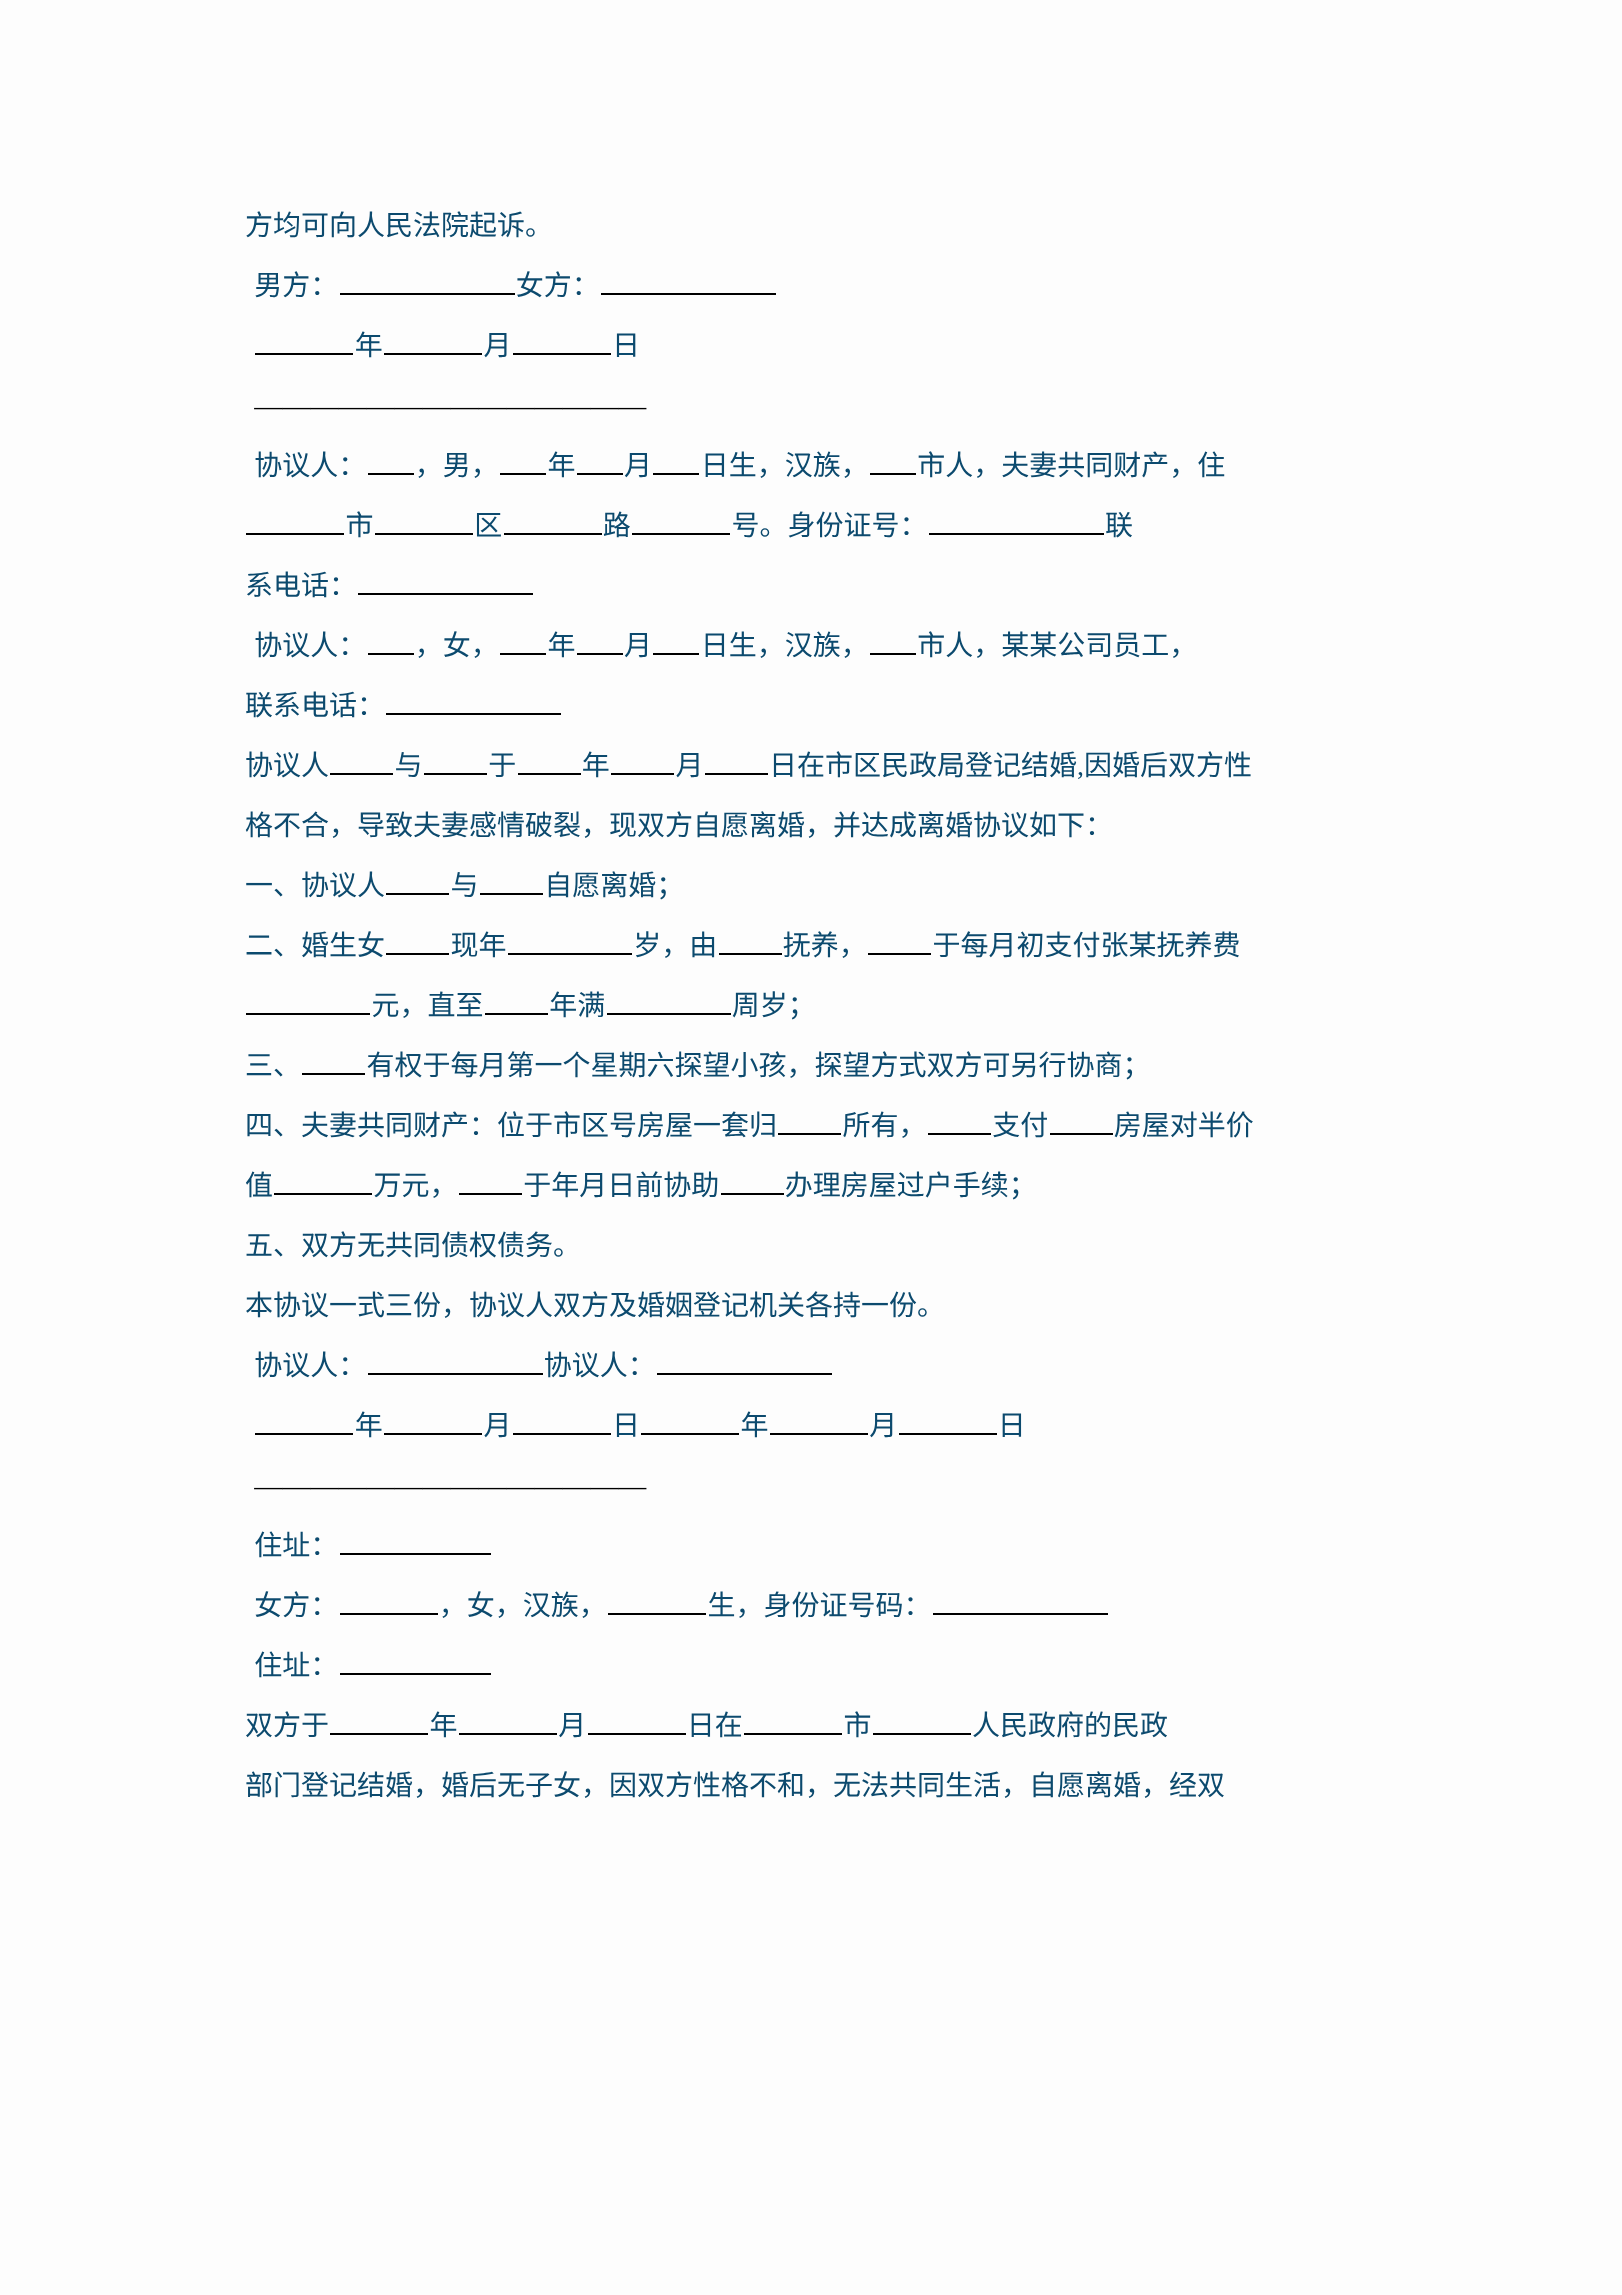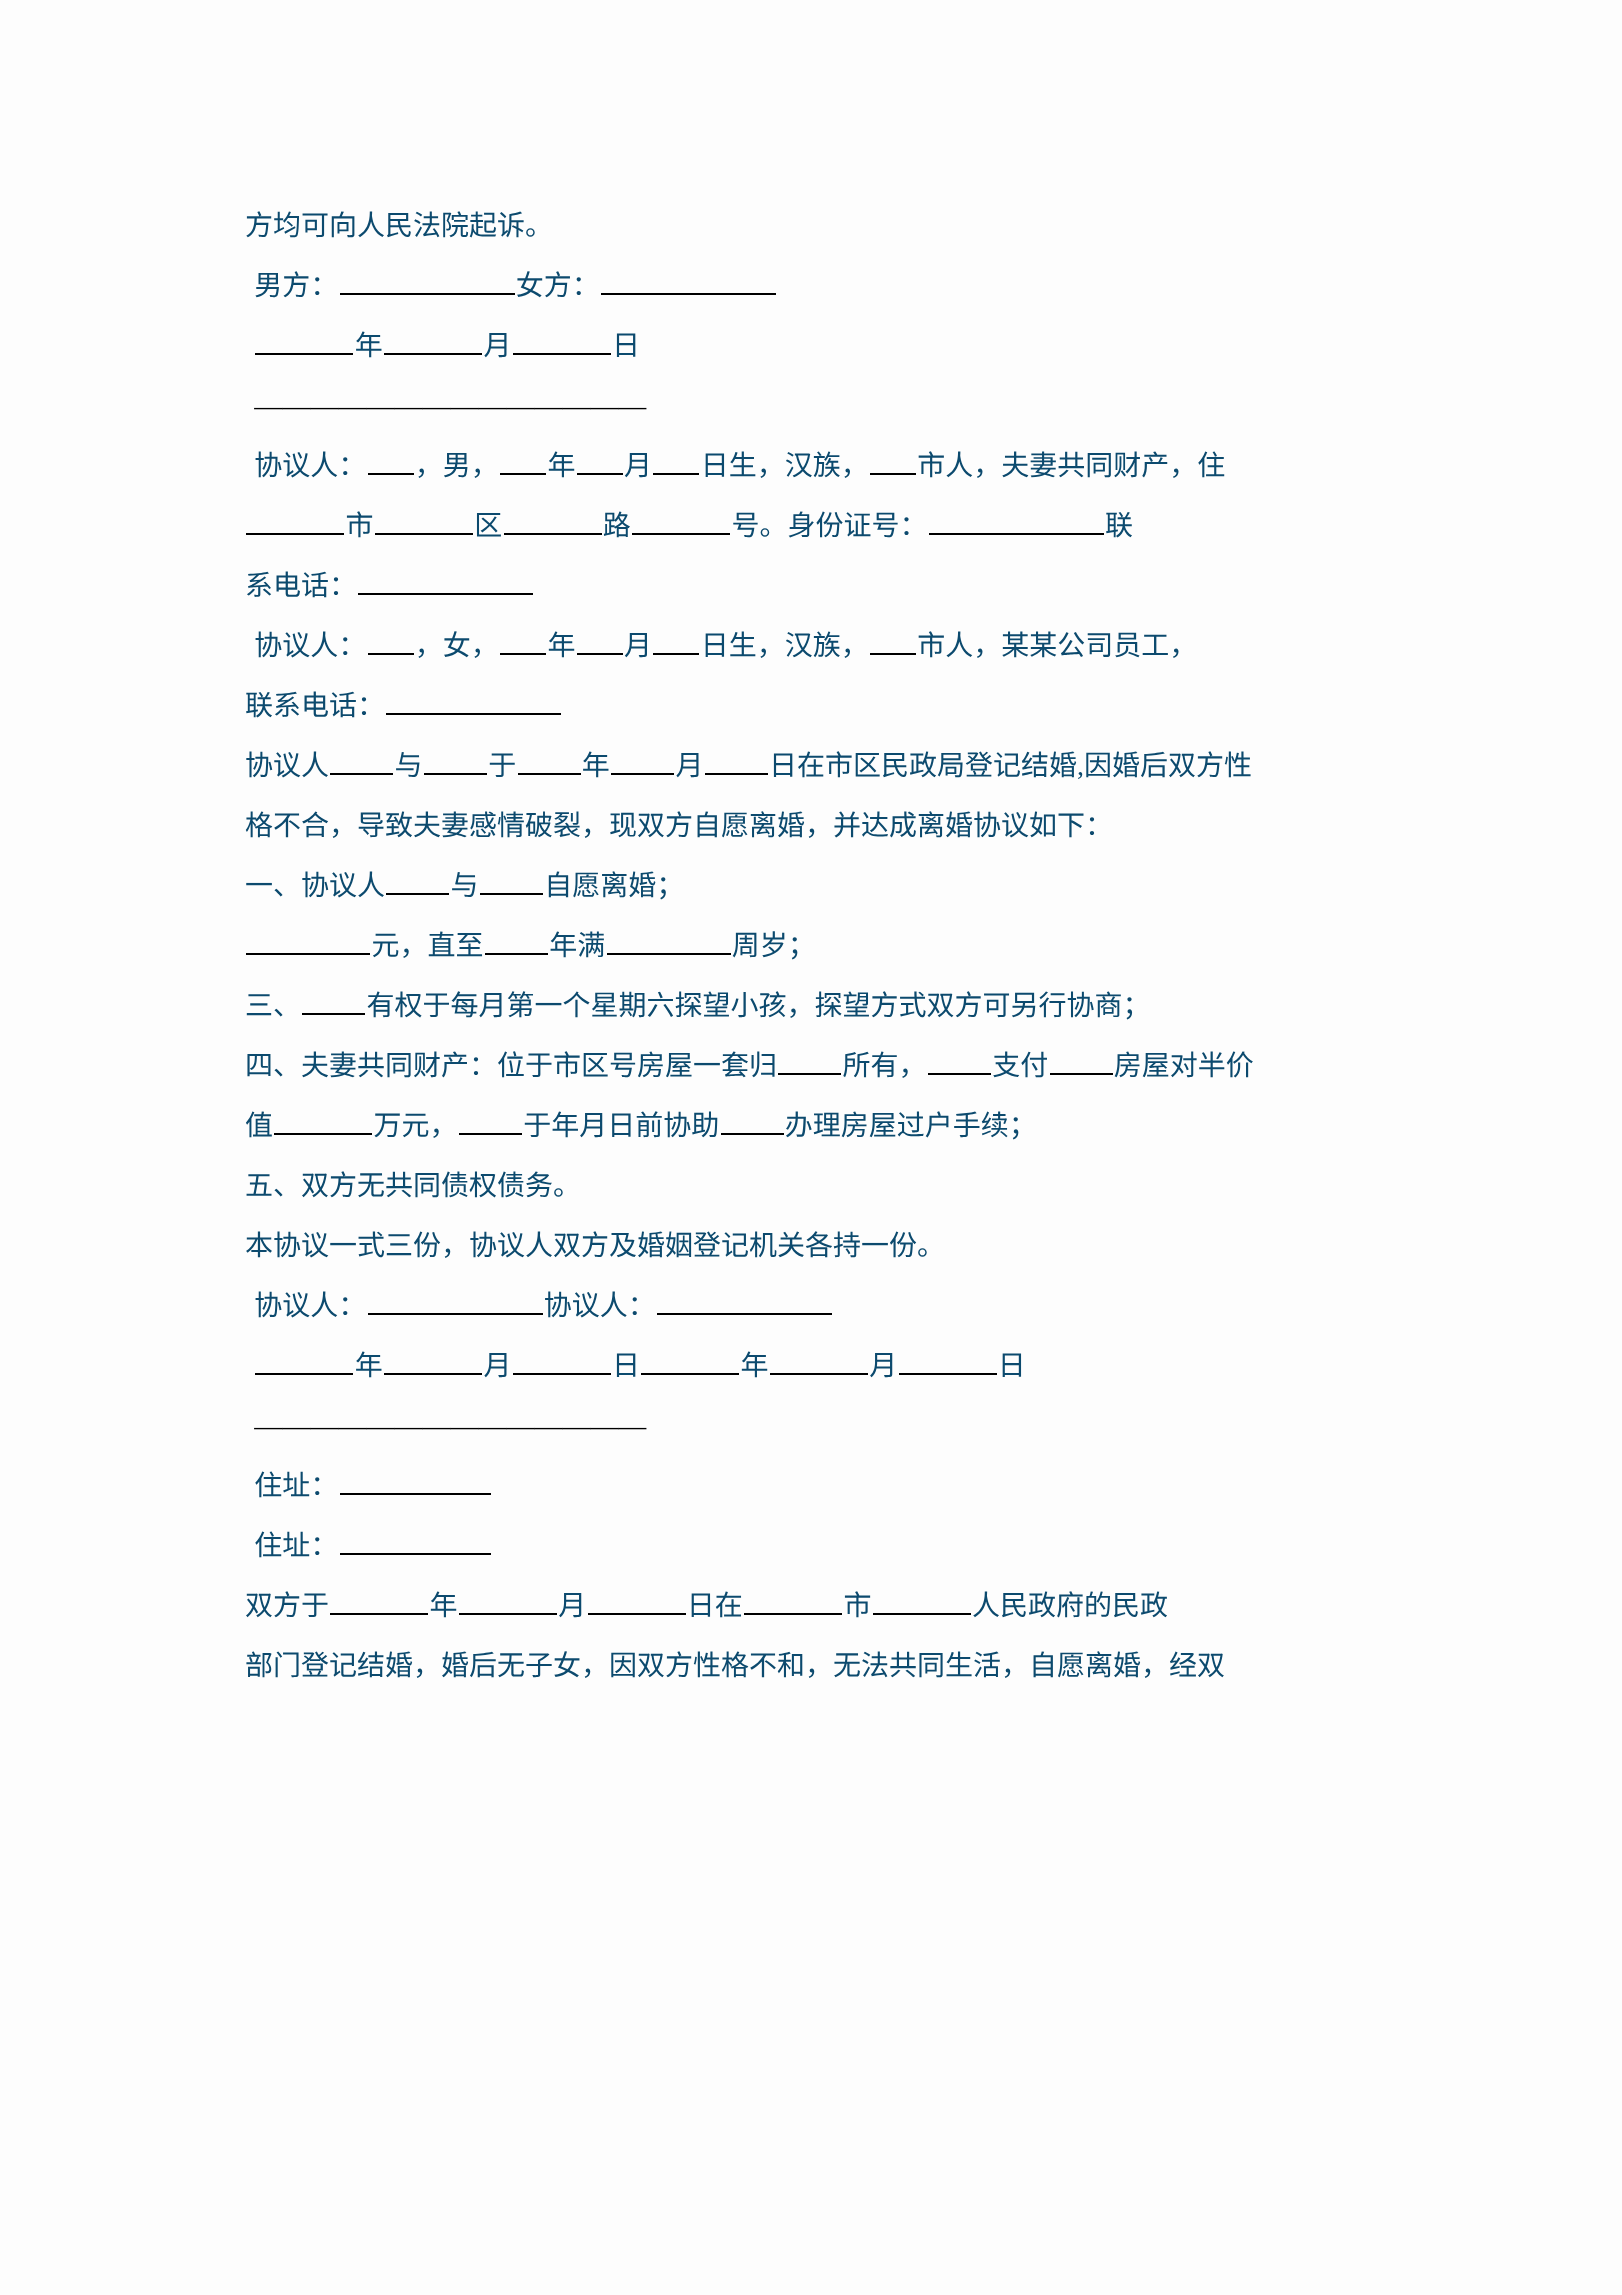--- a/index.html
+++ b/index.html
@@ -112,20 +112,23 @@
     </div>
 
     <div class="line">
       <span>格不合，导致夫妻感情破裂，现双方自愿离婚，并达成离婚协议如下：</span>
     </div>
 
     <div class="line">
       <span>一、协议人</span><span class="blk w3"></span><span>与</span><span class="blk w3"></span><span>自愿离婚；</span>
     </div>
 
+    <div class="line">
+      <span>二、婚生女</span><span class="blk w3"></span><span>现年</span><span class="blk w6"></span><span>岁，由</span><span class="blk w3"></span><span>抚养，</span><span class="blk w3"></span><span>于每月初支付张某抚养费</span>
+    </div>
 
     <div class="line">
       <span class="blk w6"></span><span>元，直至</span><span class="blk w3"></span><span>年满</span><span class="blk w6"></span><span>周岁；</span>
     </div>
 
     <div class="line">
       <span>三、</span><span class="blk w3"></span><span>有权于每月第一个星期六探望小孩，探望方式双方可另行协商；</span>
     </div>
 
     <div class="line">
@@ -152,20 +155,23 @@
       <span class="blk w5"></span><span>年</span><span class="blk w5"></span><span>月</span><span class="blk w5"></span><span>日</span><span class="blk w5"></span><span>年</span><span class="blk w5"></span><span>月</span><span class="blk w5"></span><span>日</span>
     </div>
 
     <div class="sep" style="padding-left:9.2px;">——————————————</div>
 
 
     <div class="line inset">
       <span>住址：</span><span class="blk w7"></span>
     </div>
 
+    <div class="line inset">
+      <span>女方：</span><span class="blk w5"></span><span>，女，汉族，</span><span class="blk w5"></span><span>生，身份证号码：</span><span class="blk w8"></span>
+    </div>
 
     <div class="line inset">
       <span>住址：</span><span class="blk w7"></span>
     </div>
 
     <div class="line">
       <span>双方于</span><span class="blk w5"></span><span>年</span><span class="blk w5"></span><span>月</span><span class="blk w5"></span><span>日在</span><span class="blk w5"></span><span>市</span><span class="blk w5"></span><span>人民政府的民政</span>
     </div>
 
     <div class="line">

